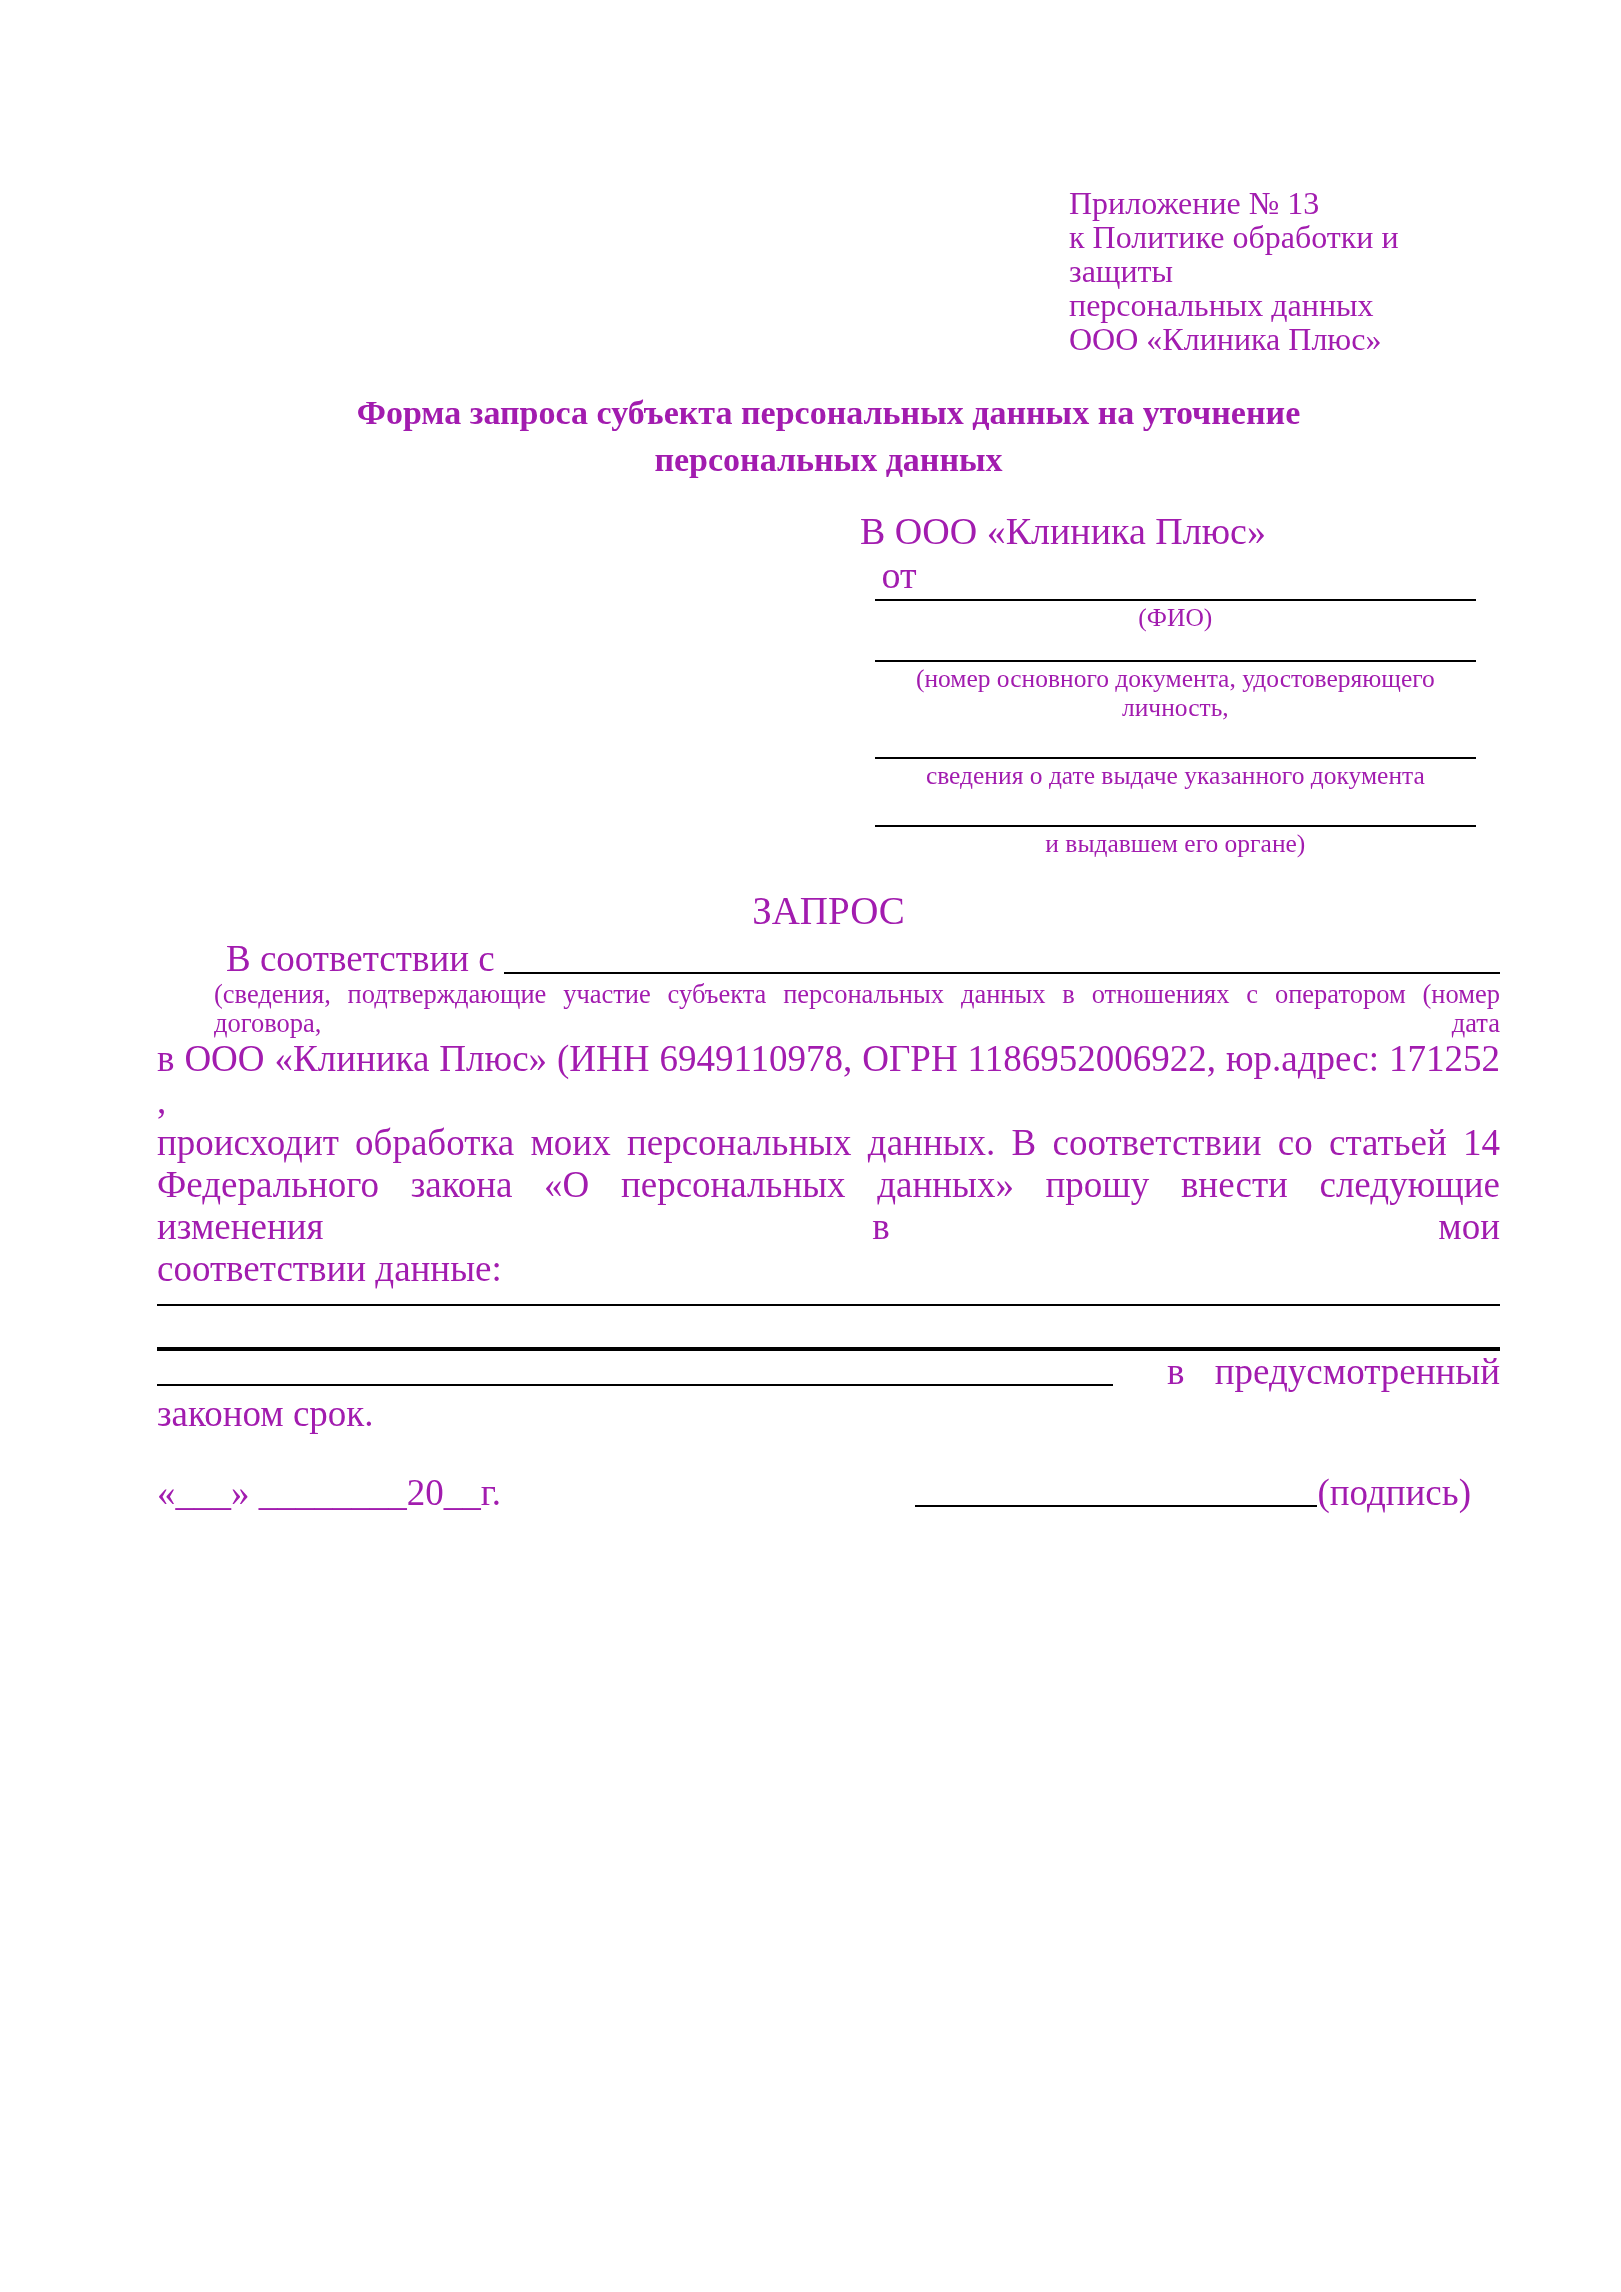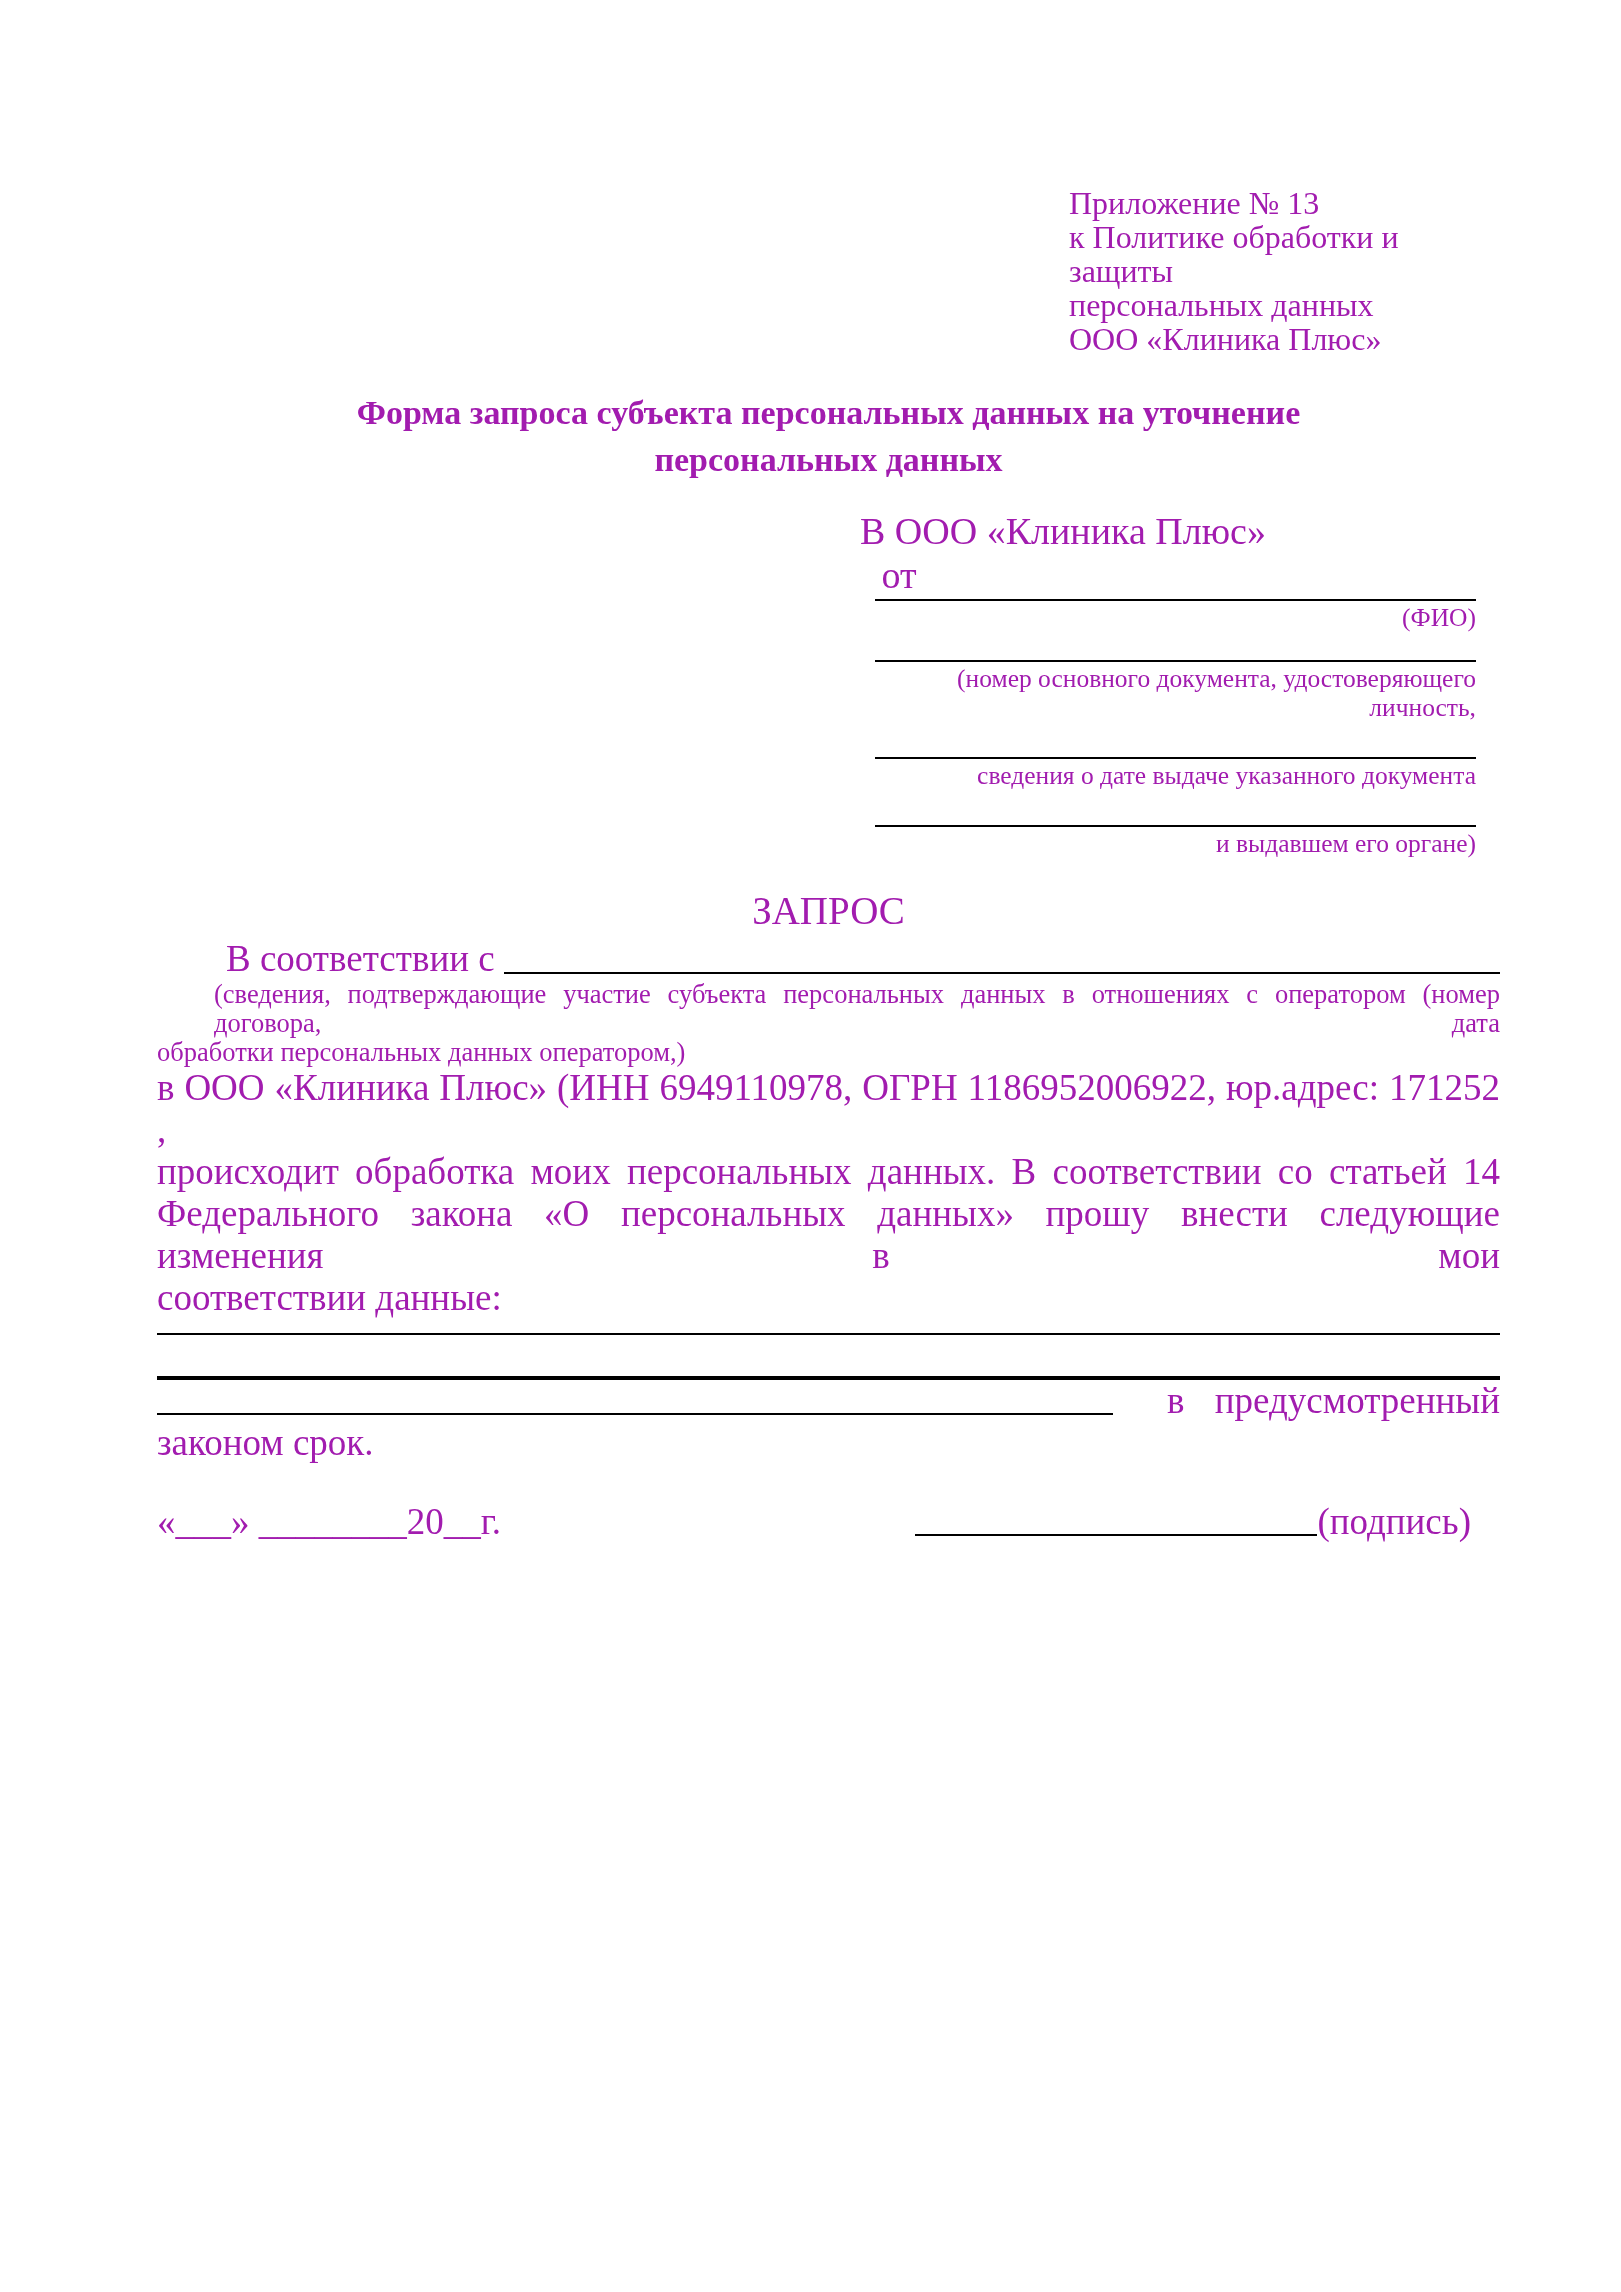--- a/index.html
+++ b/index.html
@@ -56,21 +56,21 @@
     height: 0;
     border-bottom: 2.9px solid #000;
   }
   .field .rule.r1 { margin-top: 2px; }
   .field .rule.r2 { margin-top: 28px; }
   .field .rule.r3 { margin-top: 35px; }
   .field .rule.r4 { margin-top: 35px; }
   .field .caption {
     font-size: 25.5px;
     line-height: 29px;
-    text-align: right;
+    text-align: center;
     margin-top: 2px;
   }
 
   .request-heading {
     margin-top: 29px;
     text-align: center;
     font-size: 39px;
     line-height: 47px;
   }
 
@@ -198,21 +198,20 @@
 
     <div class="request-heading">ЗАПРОС</div>
 
     <div class="accordance">
       <span class="lead">В соответствии с</span>
       <span class="rule"></span>
     </div>
 
     <div class="fine-print">
       <div class="jl first">(сведения, подтверждающие участие субъекта персональных данных в отношениях с оператором (номер договора, дата</div>
-      <div>обработки персональных данных оператором,)</div>
     </div>
 
     <div class="body-par">
       <div class="jl">в ООО «Клиника Плюс» (ИНН 6949110978, ОГРН 1186952006922, юр.адрес: 171252 ,</div>
       <div class="jl">происходит обработка моих персональных данных. В соответствии со статьей 14</div>
       <div class="jl">Федерального закона «О персональных данных» прошу внести следующие изменения в мои</div>
       <div>соответствии данные:</div>
     </div>
 
     <div class="blank-rule-1"></div>

